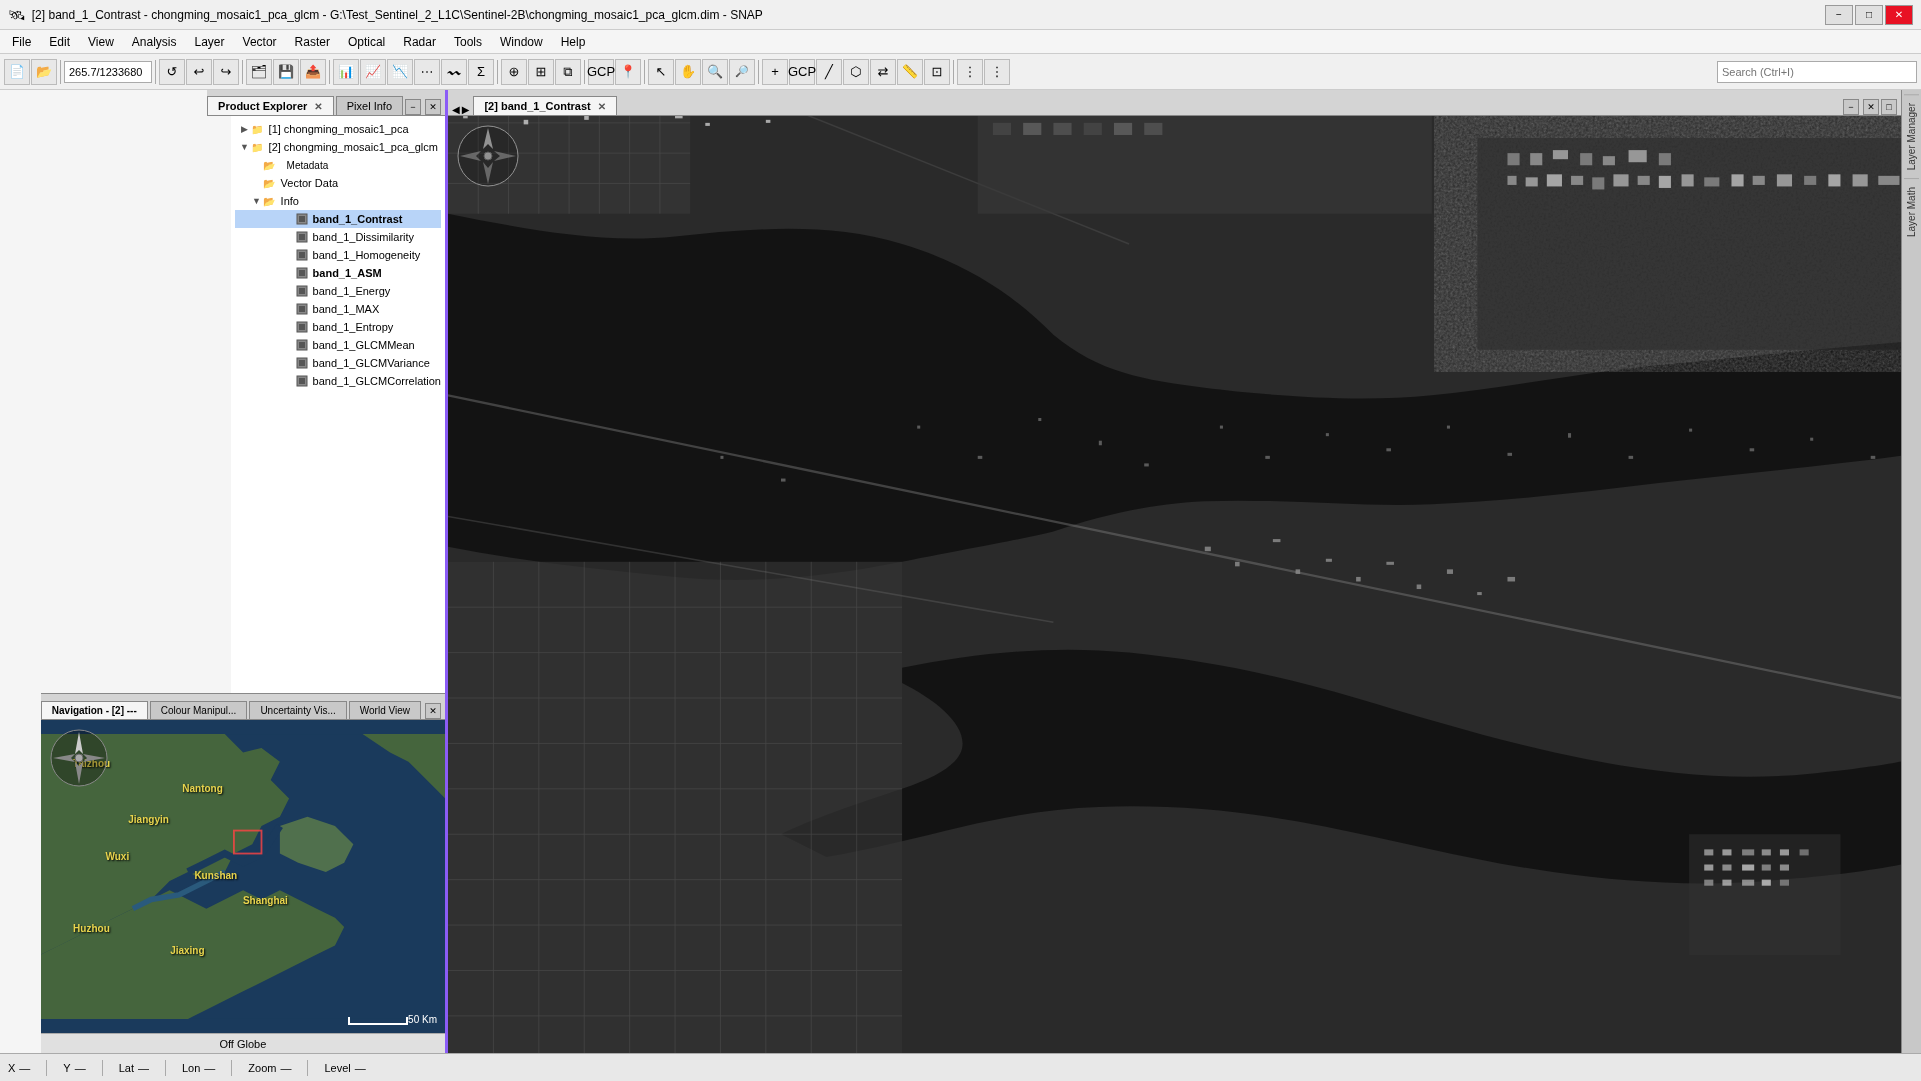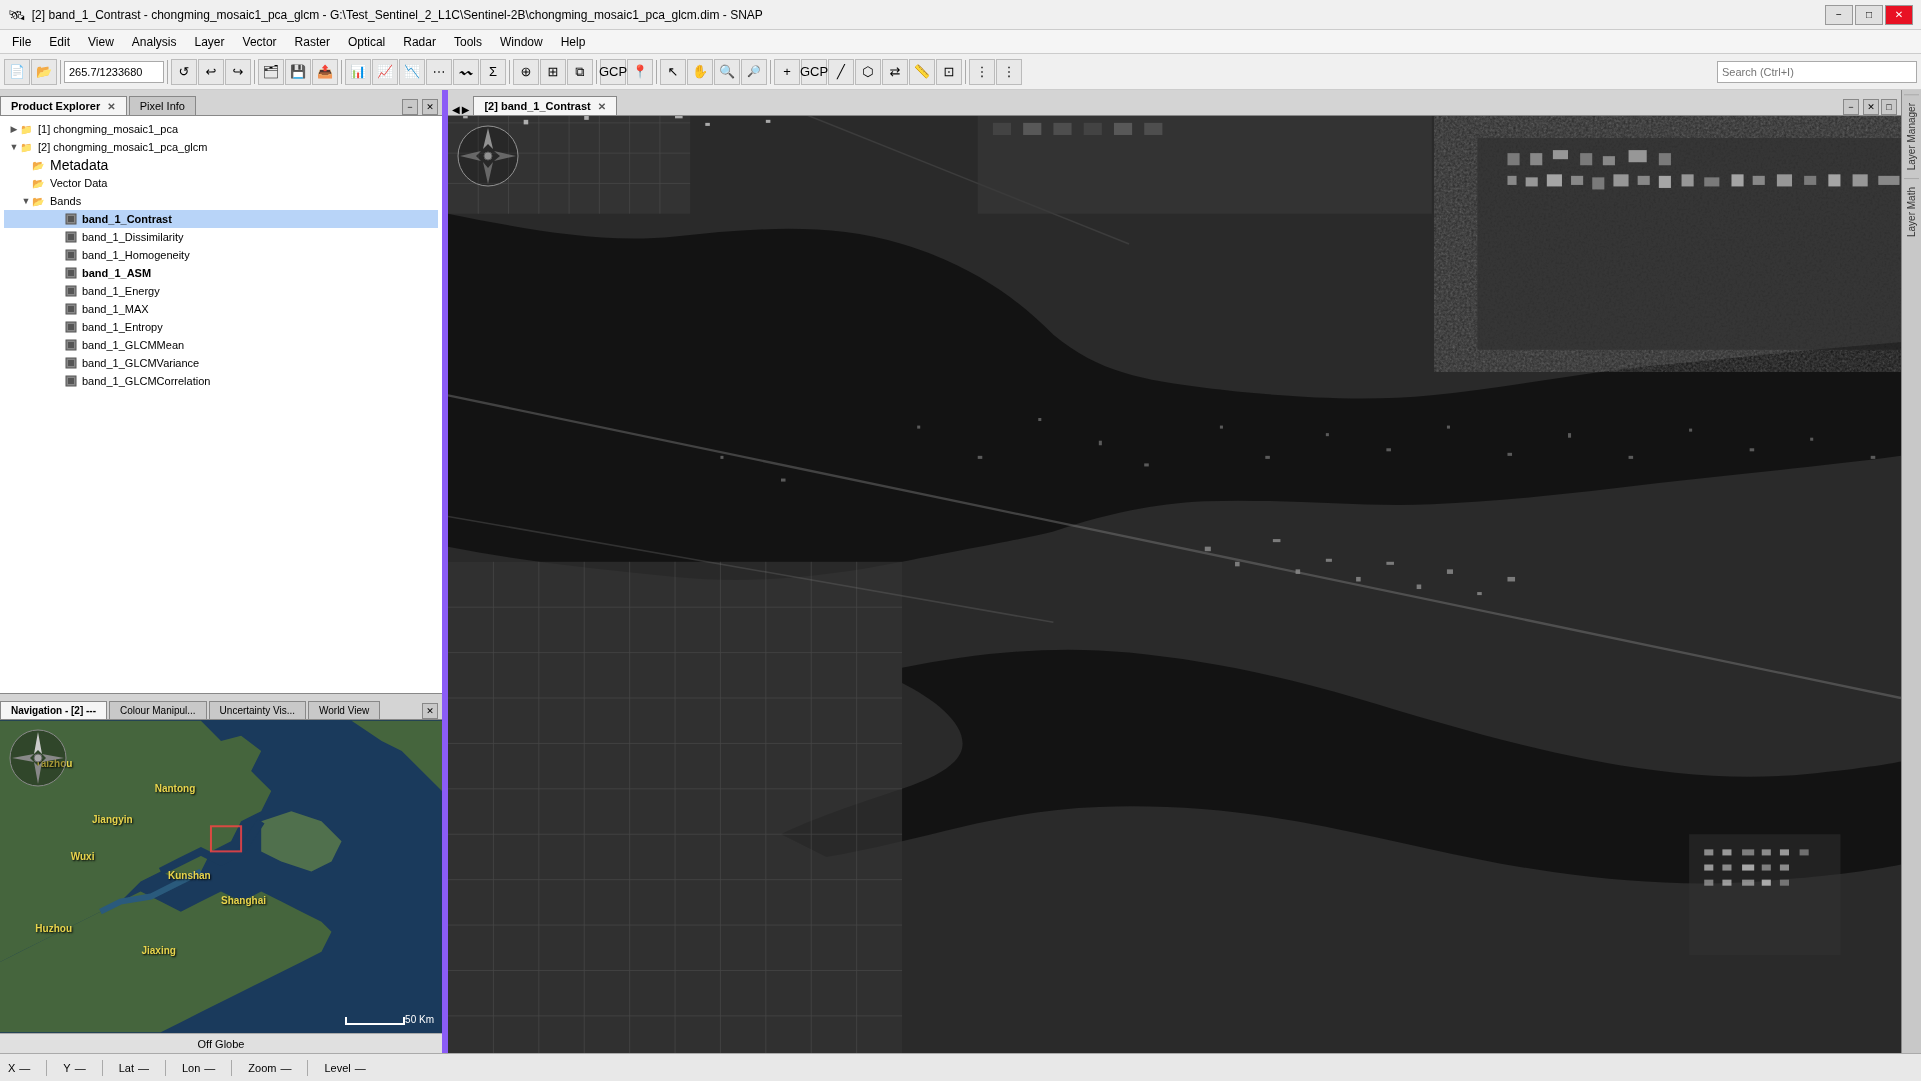--- a/index.html
+++ b/index.html
@@ -48,21 +48,21 @@
       display: flex; align-items: center; justify-content: center;
       cursor: pointer; font-size: 13px;
     }
     .toolbar-sep { width: 1px; height: 24px; background: #aaa; margin: 0 2px; }
     .toolbar-value {
       background: #fff;
       border: 1px solid #aaa;
       height: 22px;
       padding: 0 4px;
       font-size: 11px;
-      width: 100px;
+      width: 88px;
       display: flex; align-items: center;
     }
 
     
     #search-bar {
       margin-left: auto;
       display: flex;
       align-items: center;
     }
     #search-input {
@@ -77,22 +77,23 @@
     #main-layout {
       display: flex;
       height: calc(1081px - 30px - 24px - 36px - 28px);
     }
 
     
     #left-panel {
       width: 448px;
       display: flex;
       flex-direction: column;
-      border-right: 6px solid #8b5cf6;
+      border-right: 3px solid #8b5cf6;
       background: #f5f5f5;
+      align-items: flex-end;
     }
 
     
     #top-tabs {
       height: 26px;
       background: #d4d4d4;
       display: flex;
       align-items: flex-end;
       border-bottom: 1px solid #888;
     }
@@ -377,31 +378,31 @@
           <span style="margin-left: 2px; font-size: 11px;">[1] chongming_mosaic1_pca</span>
         </div>
         <div class="tree-row">
           <span class="expand-icon">▼</span>
           <span class="tree-icon">📁</span>
           <span style="margin-left: 2px; font-size: 11px;">[2] chongming_mosaic1_pca_glcm</span>
         </div>
         <div class="tree-row tree-indent-1">
           <span class="expand-icon"></span>
           <span class="tree-icon">📂</span>
-          <span style="margin-left: 2px; font-size: 14px;">Metadata</span>
+          <span style="margin-left: 8px; font-size: 10px;">Metadata</span>
         </div>
         <div class="tree-row tree-indent-1">
           <span class="expand-icon"></span>
           <span class="tree-icon">📂</span>
           <span style="margin-left: 2px; font-size: 11px;">Vector Data</span>
         </div>
         <div class="tree-row tree-indent-1">
           <span class="expand-icon">▼</span>
           <span class="tree-icon">📂</span>
-          <span style="margin-left: 2px; font-size: 11px;">Bands</span>
+          <span style="margin-left: 2px; font-size: 11px;">Info</span>
         </div>
         <div class="tree-row selected tree-indent-2">
           <span class="expand-icon"></span>
           <span class="tree-icon">
             <svg width="12" height="12" viewBox="0 0 12 12">
               <rect x="1" y="1" width="10" height="10" fill="#888" stroke="#555" stroke-width="1"></rect>
               <rect x="3" y="3" width="6" height="6" fill="#555"></rect>
             </svg>
           </span>
           <span style="margin-left: 2px; font-size: 11px; font-weight: bold;">band_1_Contrast</span>

